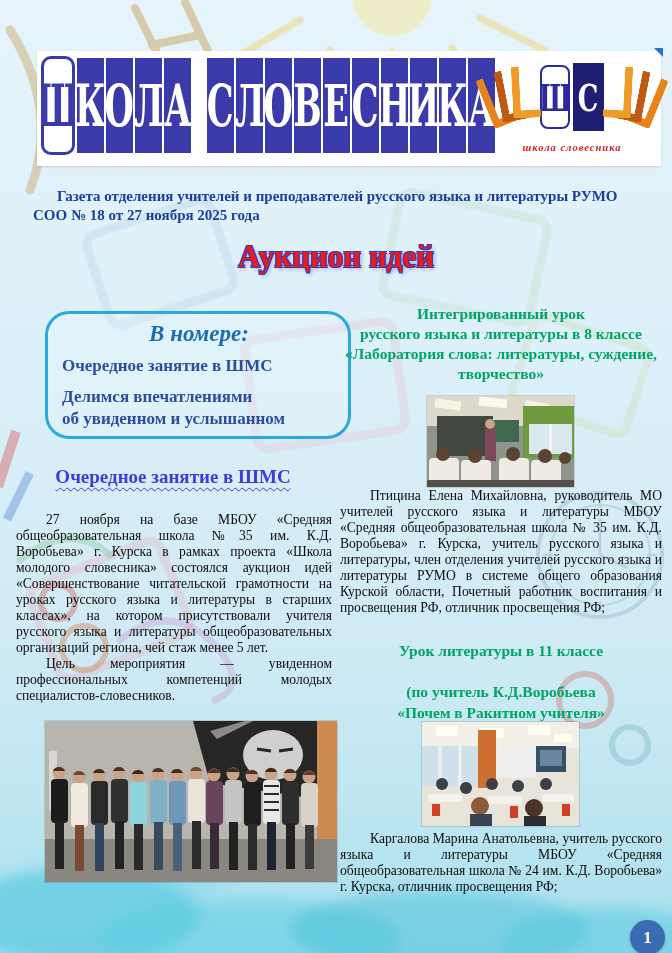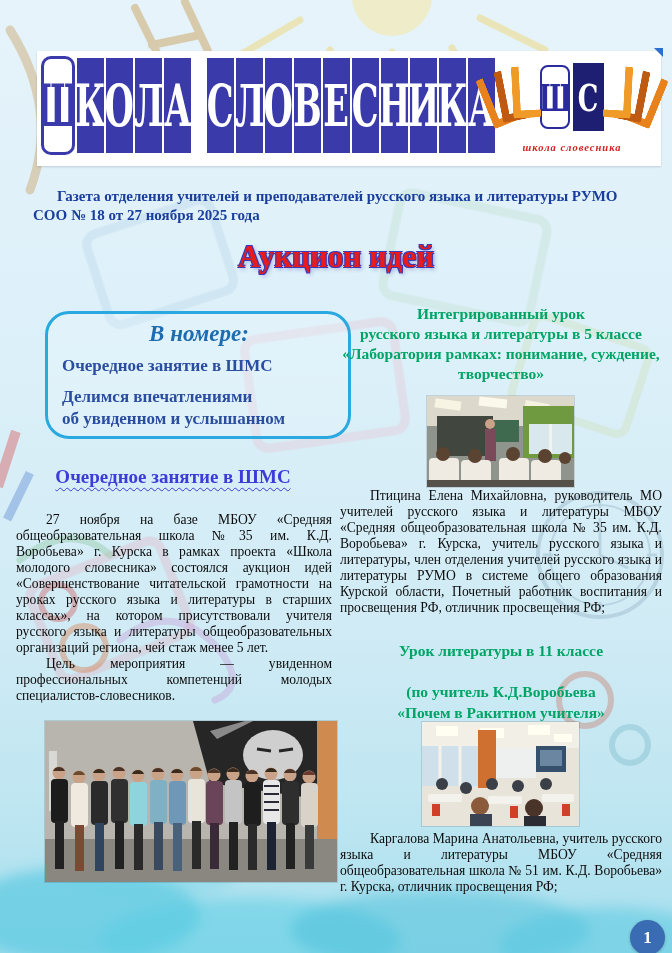--- a/index.html
+++ b/index.html
@@ -228,22 +228,22 @@
 
   <div class="layer in-issue">
     <div class="in-issue-title">В номере:</div>
     <p class="in-issue-item">Очередное занятие в ШМС</p>
     <p class="in-issue-item">Делимся впечатлениями
 об увиденном и услышанном</p>
   </div>
 
   <div class="layer green-h gh1">
     <span>Интегрированный урок</span><br>
-    <span>русского языка и литературы в 5 классе</span><br>
-    <span>«Лаборатория рамках: понимание, суждение,</span><br>
+    <span>русского языка и литературы в 8 классе</span><br>
+    <span>«Лаборатория слова: литературы, суждение,</span><br>
     <span>творчество»</span>
   </div>
 
   <div class="layer photo photo1">
     <svg viewBox="0 0 147 91" preserveAspectRatio="none">
       <rect width="147" height="91" fill="#8f948c"></rect>
       <rect width="147" height="30" fill="#ddd8cc"></rect>
       <rect x="8" y="4" width="26" height="9" fill="#f8f4e4" transform="rotate(8 21 8)"></rect>
       <rect x="52" y="2" width="28" height="9" fill="#fbf8ec" transform="rotate(6 66 6)"></rect>
       <rect x="98" y="6" width="24" height="8" fill="#f6f2e2" transform="rotate(10 110 10)"></rect>
@@ -319,21 +319,21 @@
         </g>
       <g fill="#d04028">
           <rect x="10" y="82" width="8" height="12"></rect>
           <rect x="88" y="84" width="8" height="12"></rect>
           <rect x="140" y="82" width="8" height="12"></rect>
         </g>
     </svg>
   </div>
 
   <div class="layer body-col right-body2">
-    <p>Каргалова Марина Анатольевна, учитель русского языка и литературы МБОУ «Средняя общеобразовательная школа № 51 им. К.Д. Воробьева» г. Курска, отличник просвещения РФ;</p>
+    <p>Каргалова Марина Анатольевна, учитель русского языка и литературы МБОУ «Средняя общеобразовательная школа № 24 им. К.Д. Воробьева» г. Курска, отличник просвещения РФ;</p>
   </div>
 
   <div class="layer left-heading">
     <span>Очередное занятие в ШМС</span>
   </div>
   <div class="layer body-col left-body">
     <p>27 ноября на базе МБОУ «Средняя общеобразовательная школа №35 им. К.Д. Воробьева» г. Курска в рамках проекта «Школа молодого словесника» состоялся аукцион идей «Совершенствование читательской грамотности на уроках русского языка и литературы в старших классах», на котором присутствовали учителя русского языка и литературы общеобразовательных организаций региона, чей стаж менее 5 лет.</p>
     <p>Цель мероприятия — увиденном профессиональных компетенций молодых специалистов-словесников.</p>
   </div>
 

